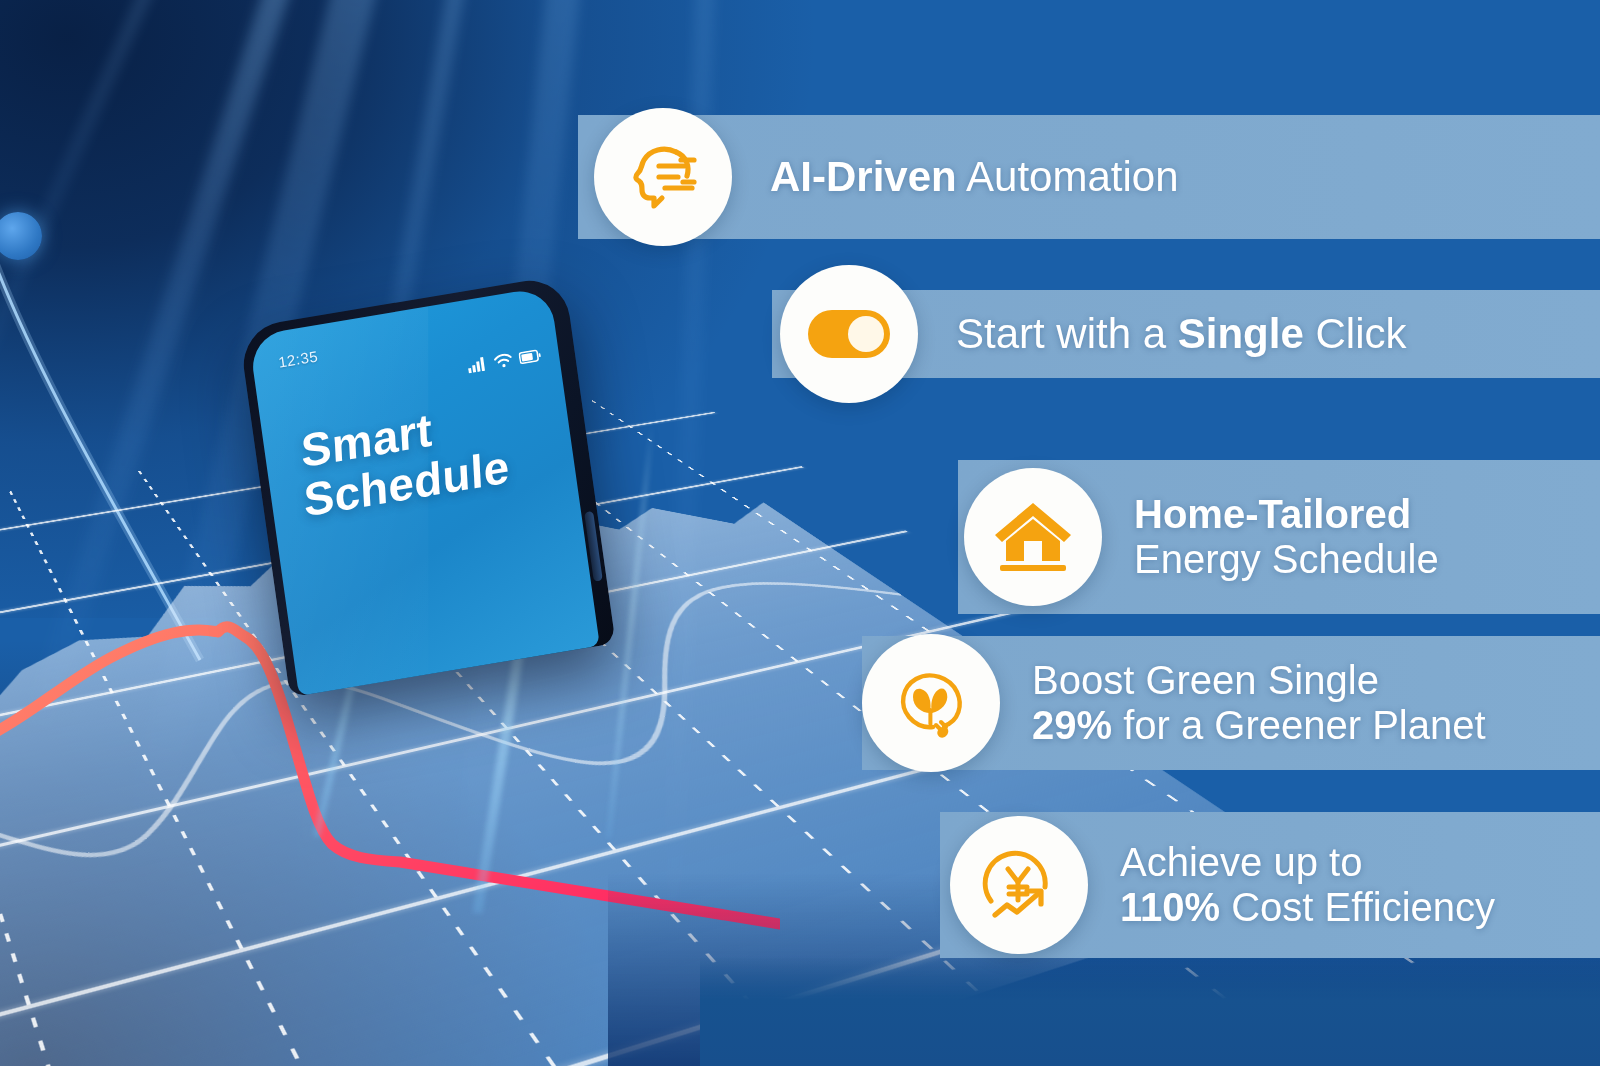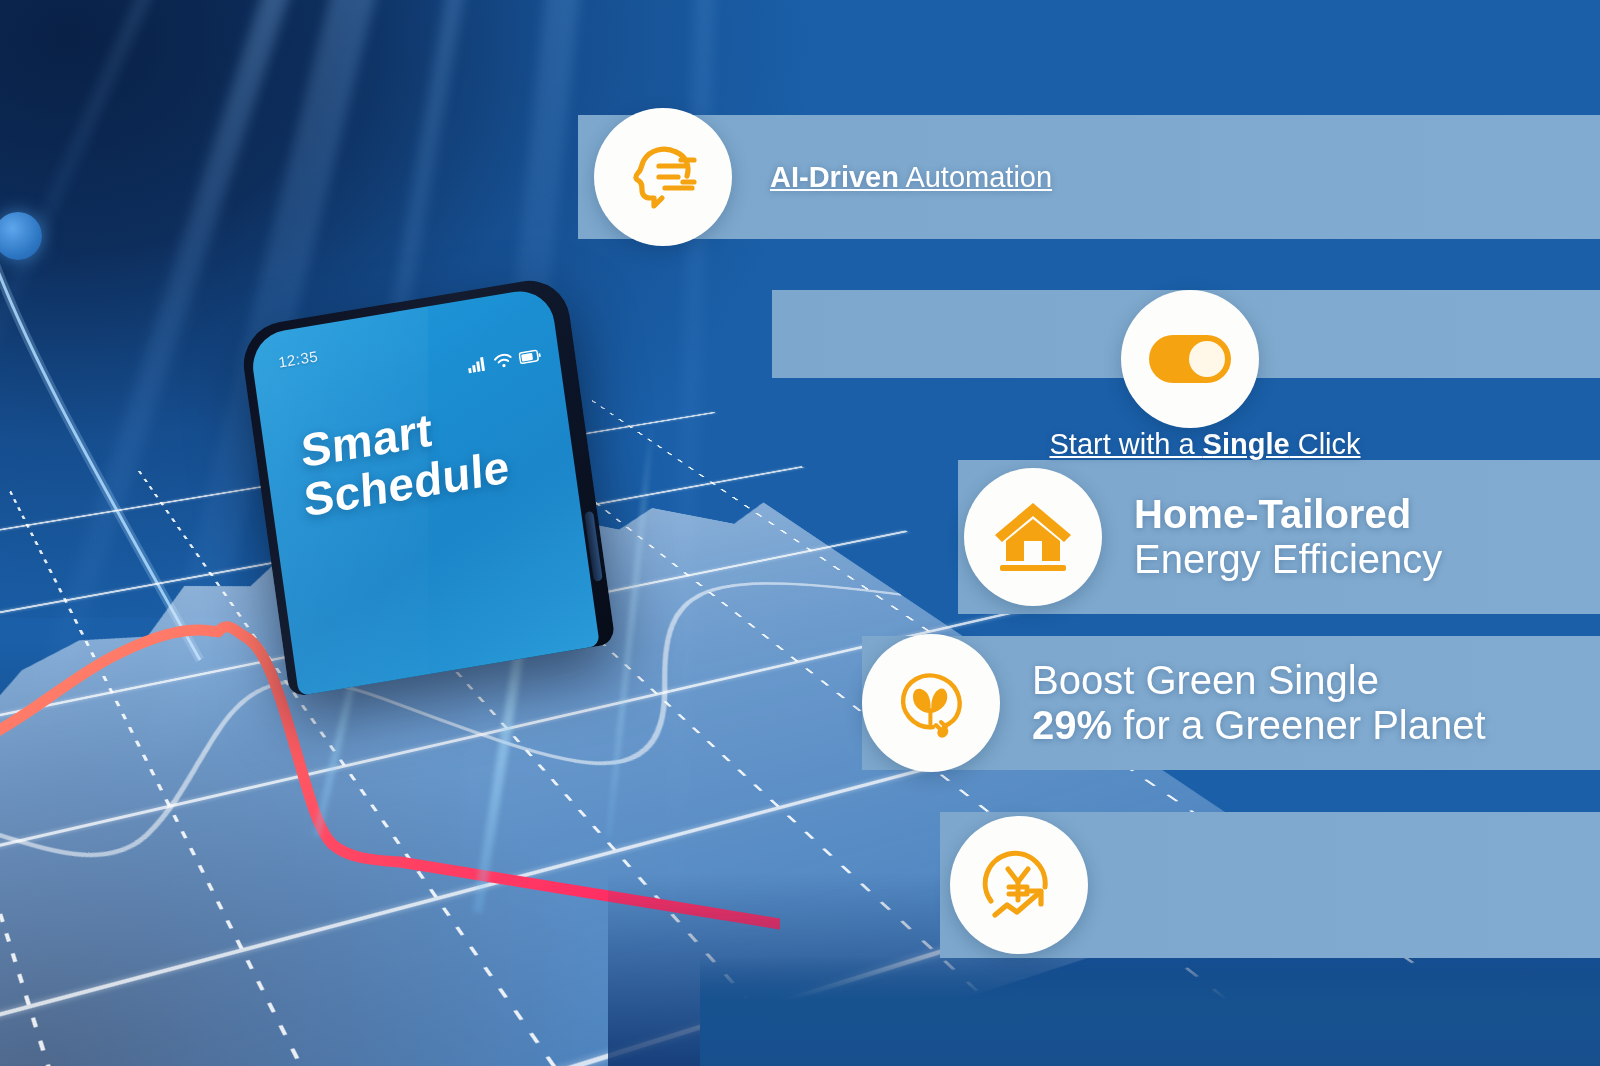--- a/index.html
+++ b/index.html
@@ -181,27 +181,27 @@
   }
   .frow .labels {
     position: relative; z-index: 2;
     color: #ffffff;
     margin-left: 38px;
     text-shadow: 0 1px 6px rgba(20,60,110,.35);
     line-height: 1.12;
     white-space: nowrap;
   }
   .labels .l1, .labels .l2 { display: block; }
-  .one-line { font-size: 29px; font-weight: normal; text-decoration: underline; }
+  .one-line { font-size: 42px; font-weight: normal; }
   .two-line { font-size: 40px; font-weight: normal; }
   .b { font-weight: bold; }
 
   
   #row-1 { top: 115px; left: 578px; height: 124px; }
-  #row-2 { top: 290px; left: 772px; height: 88px; flex-direction: column; }
+  #row-2 { top: 290px; left: 772px; height: 88px; }
   #row-3 { top: 460px; left: 958px; height: 154px; }
   #row-4 { top: 636px; left: 862px; height: 134px; }
   #row-5 { top: 812px; left: 940px; height: 146px; }
   #row-1 .icon-circle { margin-left: 16px; }
   #row-2 .icon-circle { margin-left: 8px; }
   #row-3 .icon-circle { margin-left: 6px; }
   #row-4 .icon-circle { margin-left: 0px; }
   #row-5 .icon-circle { margin-left: 10px; }
   #row-3 .labels, #row-4 .labels, #row-5 .labels { margin-left: 32px; }
 
@@ -355,21 +355,21 @@
         <svg width="82" height="76" viewBox="0 0 82 76">
           <g fill="#F5A310">
             <path d="M41 4 L 79 36 L 72 43 L 41 17 L 10 43 L 3 36 Z"></path>
             <path d="M14 42 L 41 20 L 68 42 L 68 62 L 50 62 L 50 42 L 32 42 L 32 62 L 14 62 Z"></path>
             <rect x="8" y="66" width="66" height="6" rx="2"></rect>
           </g>
         </svg>
       </div>
       <div class="labels two-line">
         <span class="l1 b">Home-Tailored</span>
-        <span class="l2">Energy Efficiency</span>
+        <span class="l2">Energy Schedule</span>
       </div>
     </div>
 
     <div class="frow" id="row-4">
       <div class="bar"></div>
       <div class="icon-circle">
         <svg width="84" height="84" viewBox="0 0 84 84">
           <path d="M55 65 C 70 60 74 44 68 31 C 61 16 41 10 27 18 C 13 26 10 44 20 56 C 26 63 35 67 44 66" fill="none" stroke="#F5A310" stroke-width="4.4" stroke-linecap="round"></path>
           <g fill="#F5A310">
             <path d="M41 52 C 33 52 24 46 24 36 C 24 30 27 27 32 28 C 40 30 43 41 41 52 Z"></path>
@@ -401,16 +401,22 @@
             <path d="M41 39 L 41 57"></path>
             <path d="M32 44 L 50 44"></path>
             <path d="M32 51 L 50 51"></path>
           </g>
           <g fill="none" stroke="#F5A310" stroke-width="5.2" stroke-linecap="round" stroke-linejoin="round">
             <path d="M18 72 L 30 62 L 40 69 L 62 50"></path>
             <path d="M50 48 L 64 48 L 64 61"></path>
           </g>
         </svg>
       </div>
+      <div class="labels two-line">
+        <span class="l1">Achieve up to</span>
+        <span class="l2">
+          <span class="b">110%</span><span> Cost Efficiency</span>
+        </span>
+      </div>
     </div>
 
   </div>
 </div>
 
 </body></html>

